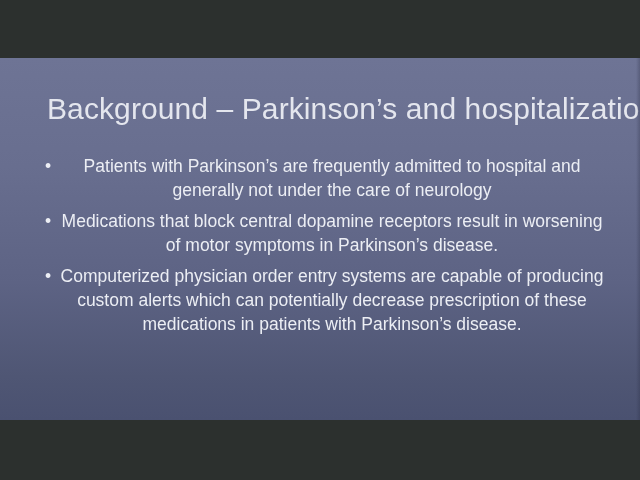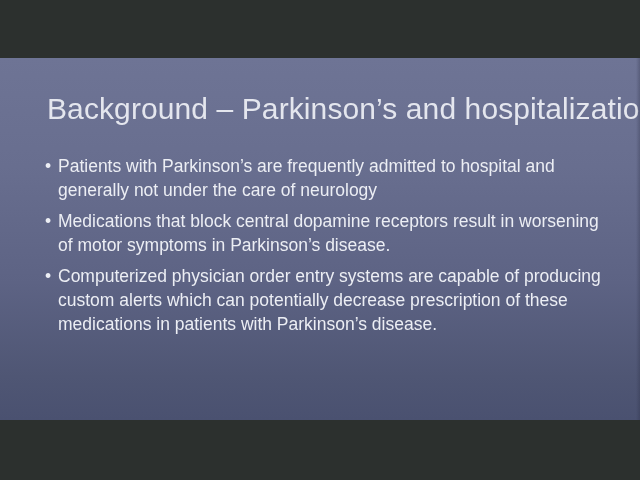--- a/index.html
+++ b/index.html
@@ -81,20 +81,21 @@
     position: absolute;
     left: 1px;
     top: 0;
     width: 10px;
     font-size: 17.5px;
     line-height: 24px;
     color: #eceef4;
   }
   .bullet-text {
     display: block;
+    text-align: center;
   }
 </style>
 </head>
 <body>
 
 <div id="screen">
 
   <div class="letterbox" id="letterbox-top"></div>
 
   <div id="slide">

